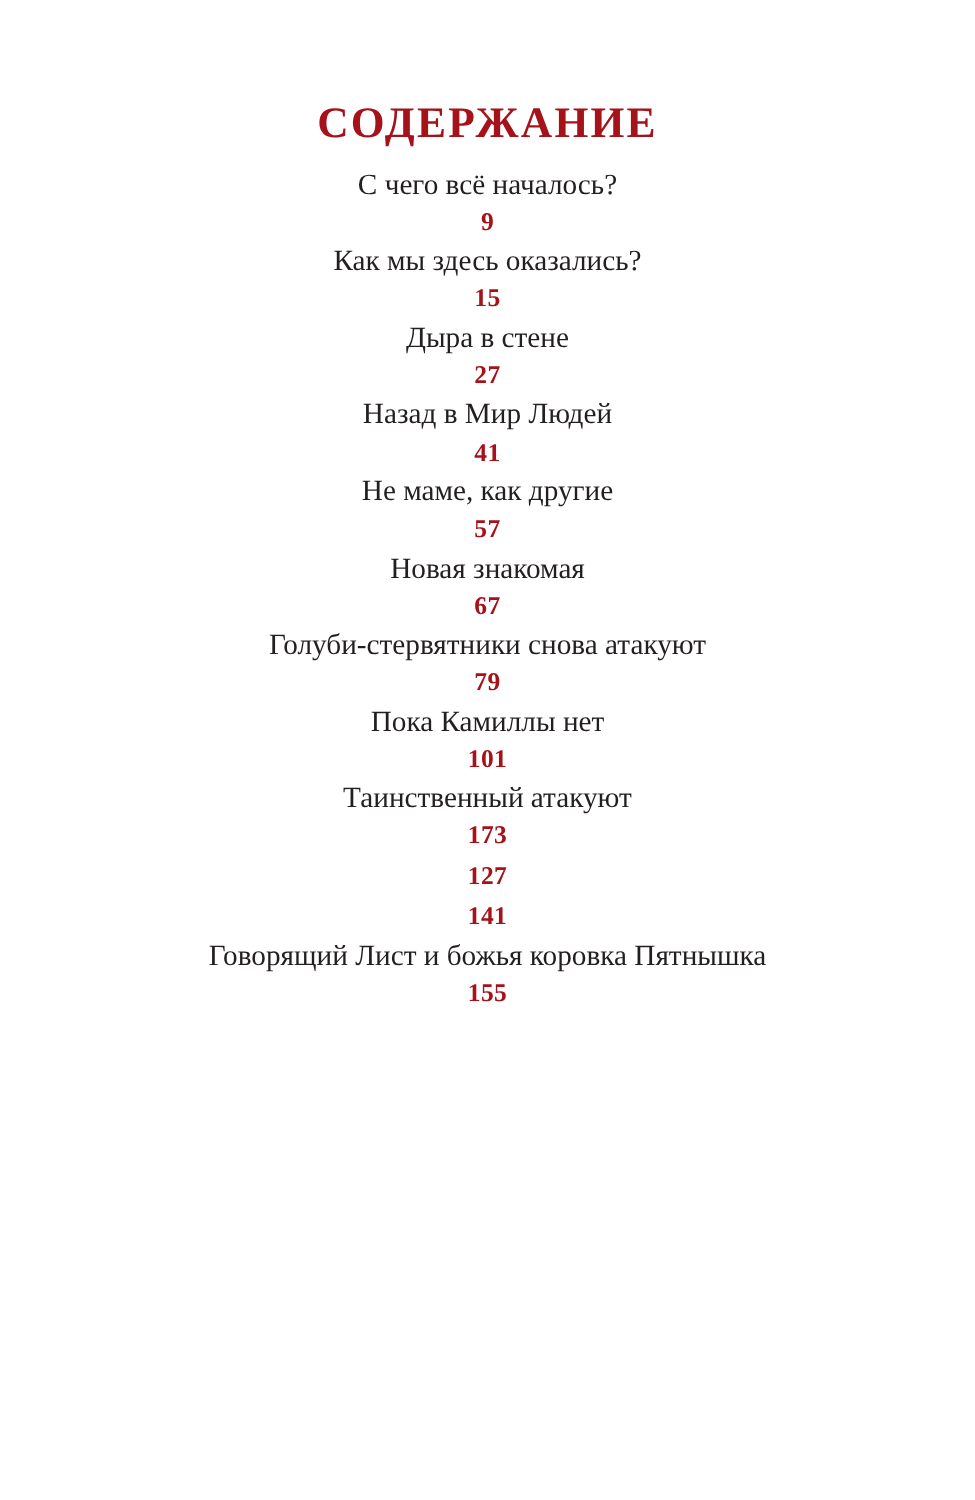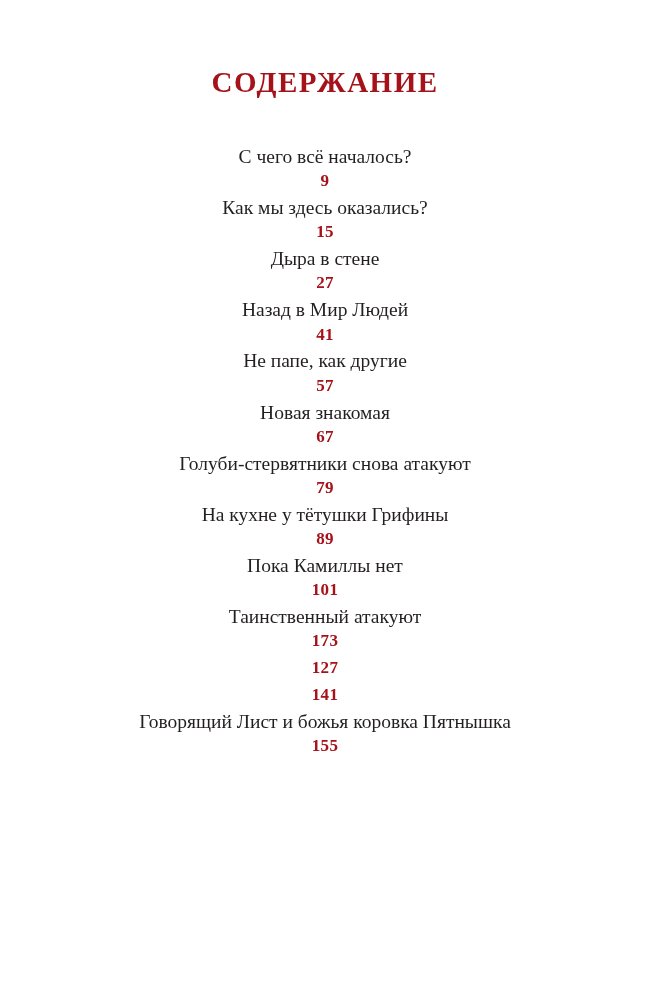--- a/index.html
+++ b/index.html
@@ -28,21 +28,21 @@
     margin-top: 68px;
     font-family: "Liberation Serif", serif;
     font-weight: bold;
     font-size: 29px;
     letter-spacing: 1.5px;
     color: #a51219;
     text-align: center;
     line-height: 1;
   }
   .toc-list {
-    margin-top: 48px;
+    margin-top: 15px;
     width: 100%;
     display: flex;
     flex-direction: column;
     align-items: center;
   }
   .toc-entry {
     display: flex;
     flex-direction: column;
     align-items: center;
     width: 100%;
@@ -90,38 +90,34 @@
       <div class="entry-title">Дыра в стене</div>
       <div class="entry-page">27</div>
     </div>
 
     <div class="toc-entry">
       <div class="entry-title">Назад в Мир Людей</div>
       <div class="entry-page">41</div>
     </div>
 
     <div class="toc-entry">
-      <div class="entry-title">Не папе, как другие</div>
+      <div class="entry-title">Не маме, как другие</div>
       <div class="entry-page">57</div>
     </div>
 
     <div class="toc-entry">
       <div class="entry-title">Новая знакомая</div>
       <div class="entry-page">67</div>
     </div>
 
     <div class="toc-entry">
       <div class="entry-title">Голуби-стервятники снова атакуют</div>
       <div class="entry-page">79</div>
     </div>
 
-    <div class="toc-entry">
-      <div class="entry-title">На кухне у тётушки Грифины</div>
-      <div class="entry-page">89</div>
-    </div>
 
     <div class="toc-entry">
       <div class="entry-title">Пока Камиллы нет</div>
       <div class="entry-page">101</div>
     </div>
 
     <div class="toc-entry">
       <div class="entry-title">Таинственный атакуют</div>
       <div class="entry-page">173</div>
     </div>

